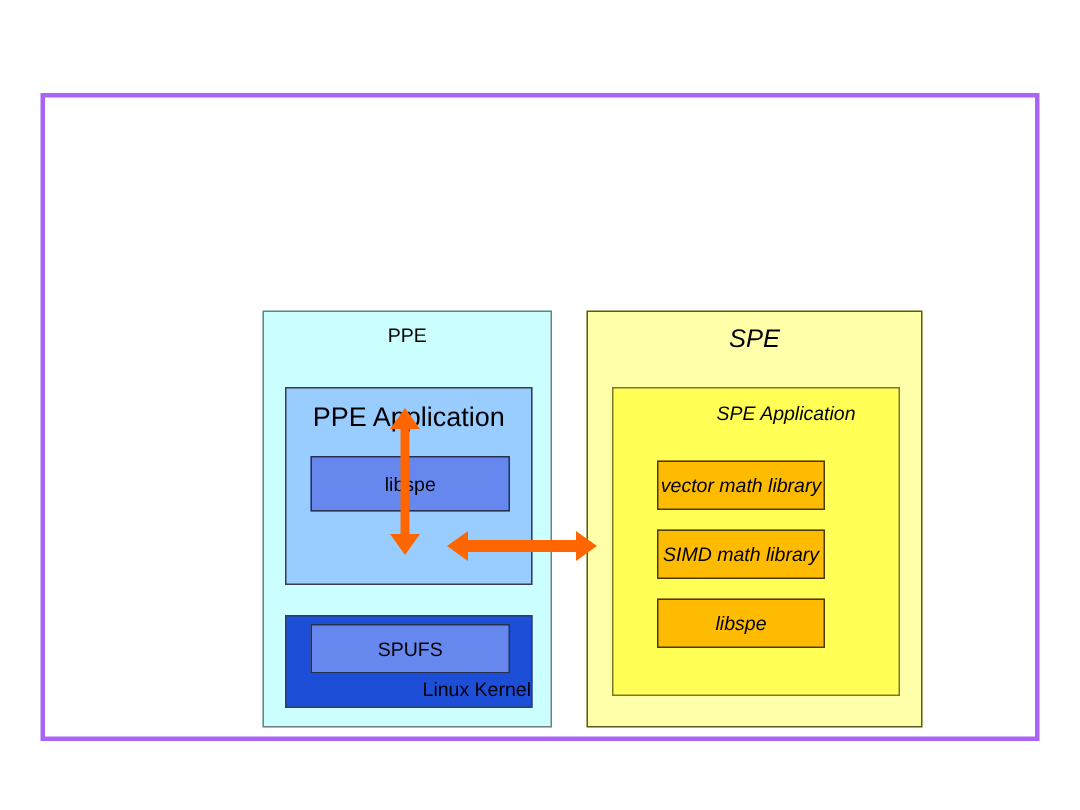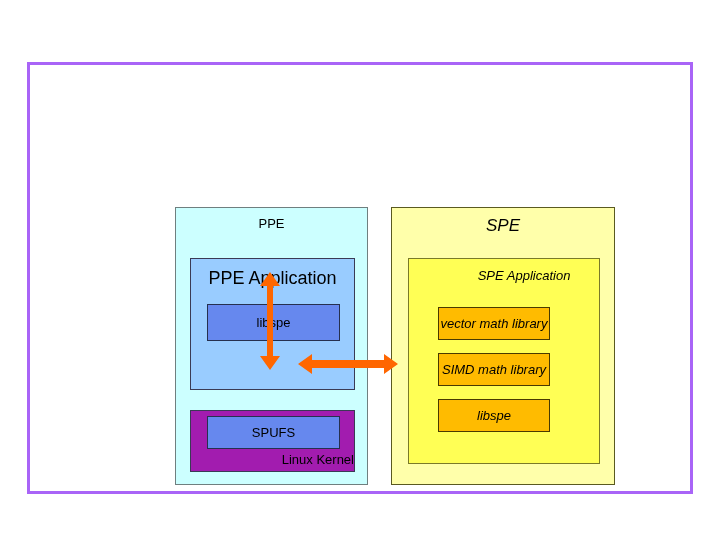--- a/index.html
+++ b/index.html
@@ -73,21 +73,21 @@
     width: 133px;
     height: 37px;
     background: #6688EE;
     border-color: #26304f;
   }
   #kernel-box {
     left: 14px;
     top: 202px;
     width: 165px;
     height: 62px;
-    background: #a21caf;
+    background: #1d4ed8;
     border-color: #3a3a55;
   }
   #spufs-box {
     left: 16px;
     top: 5px;
     width: 133px;
     height: 33px;
     background: #6688EE;
     border-color: #26304f;
   }

